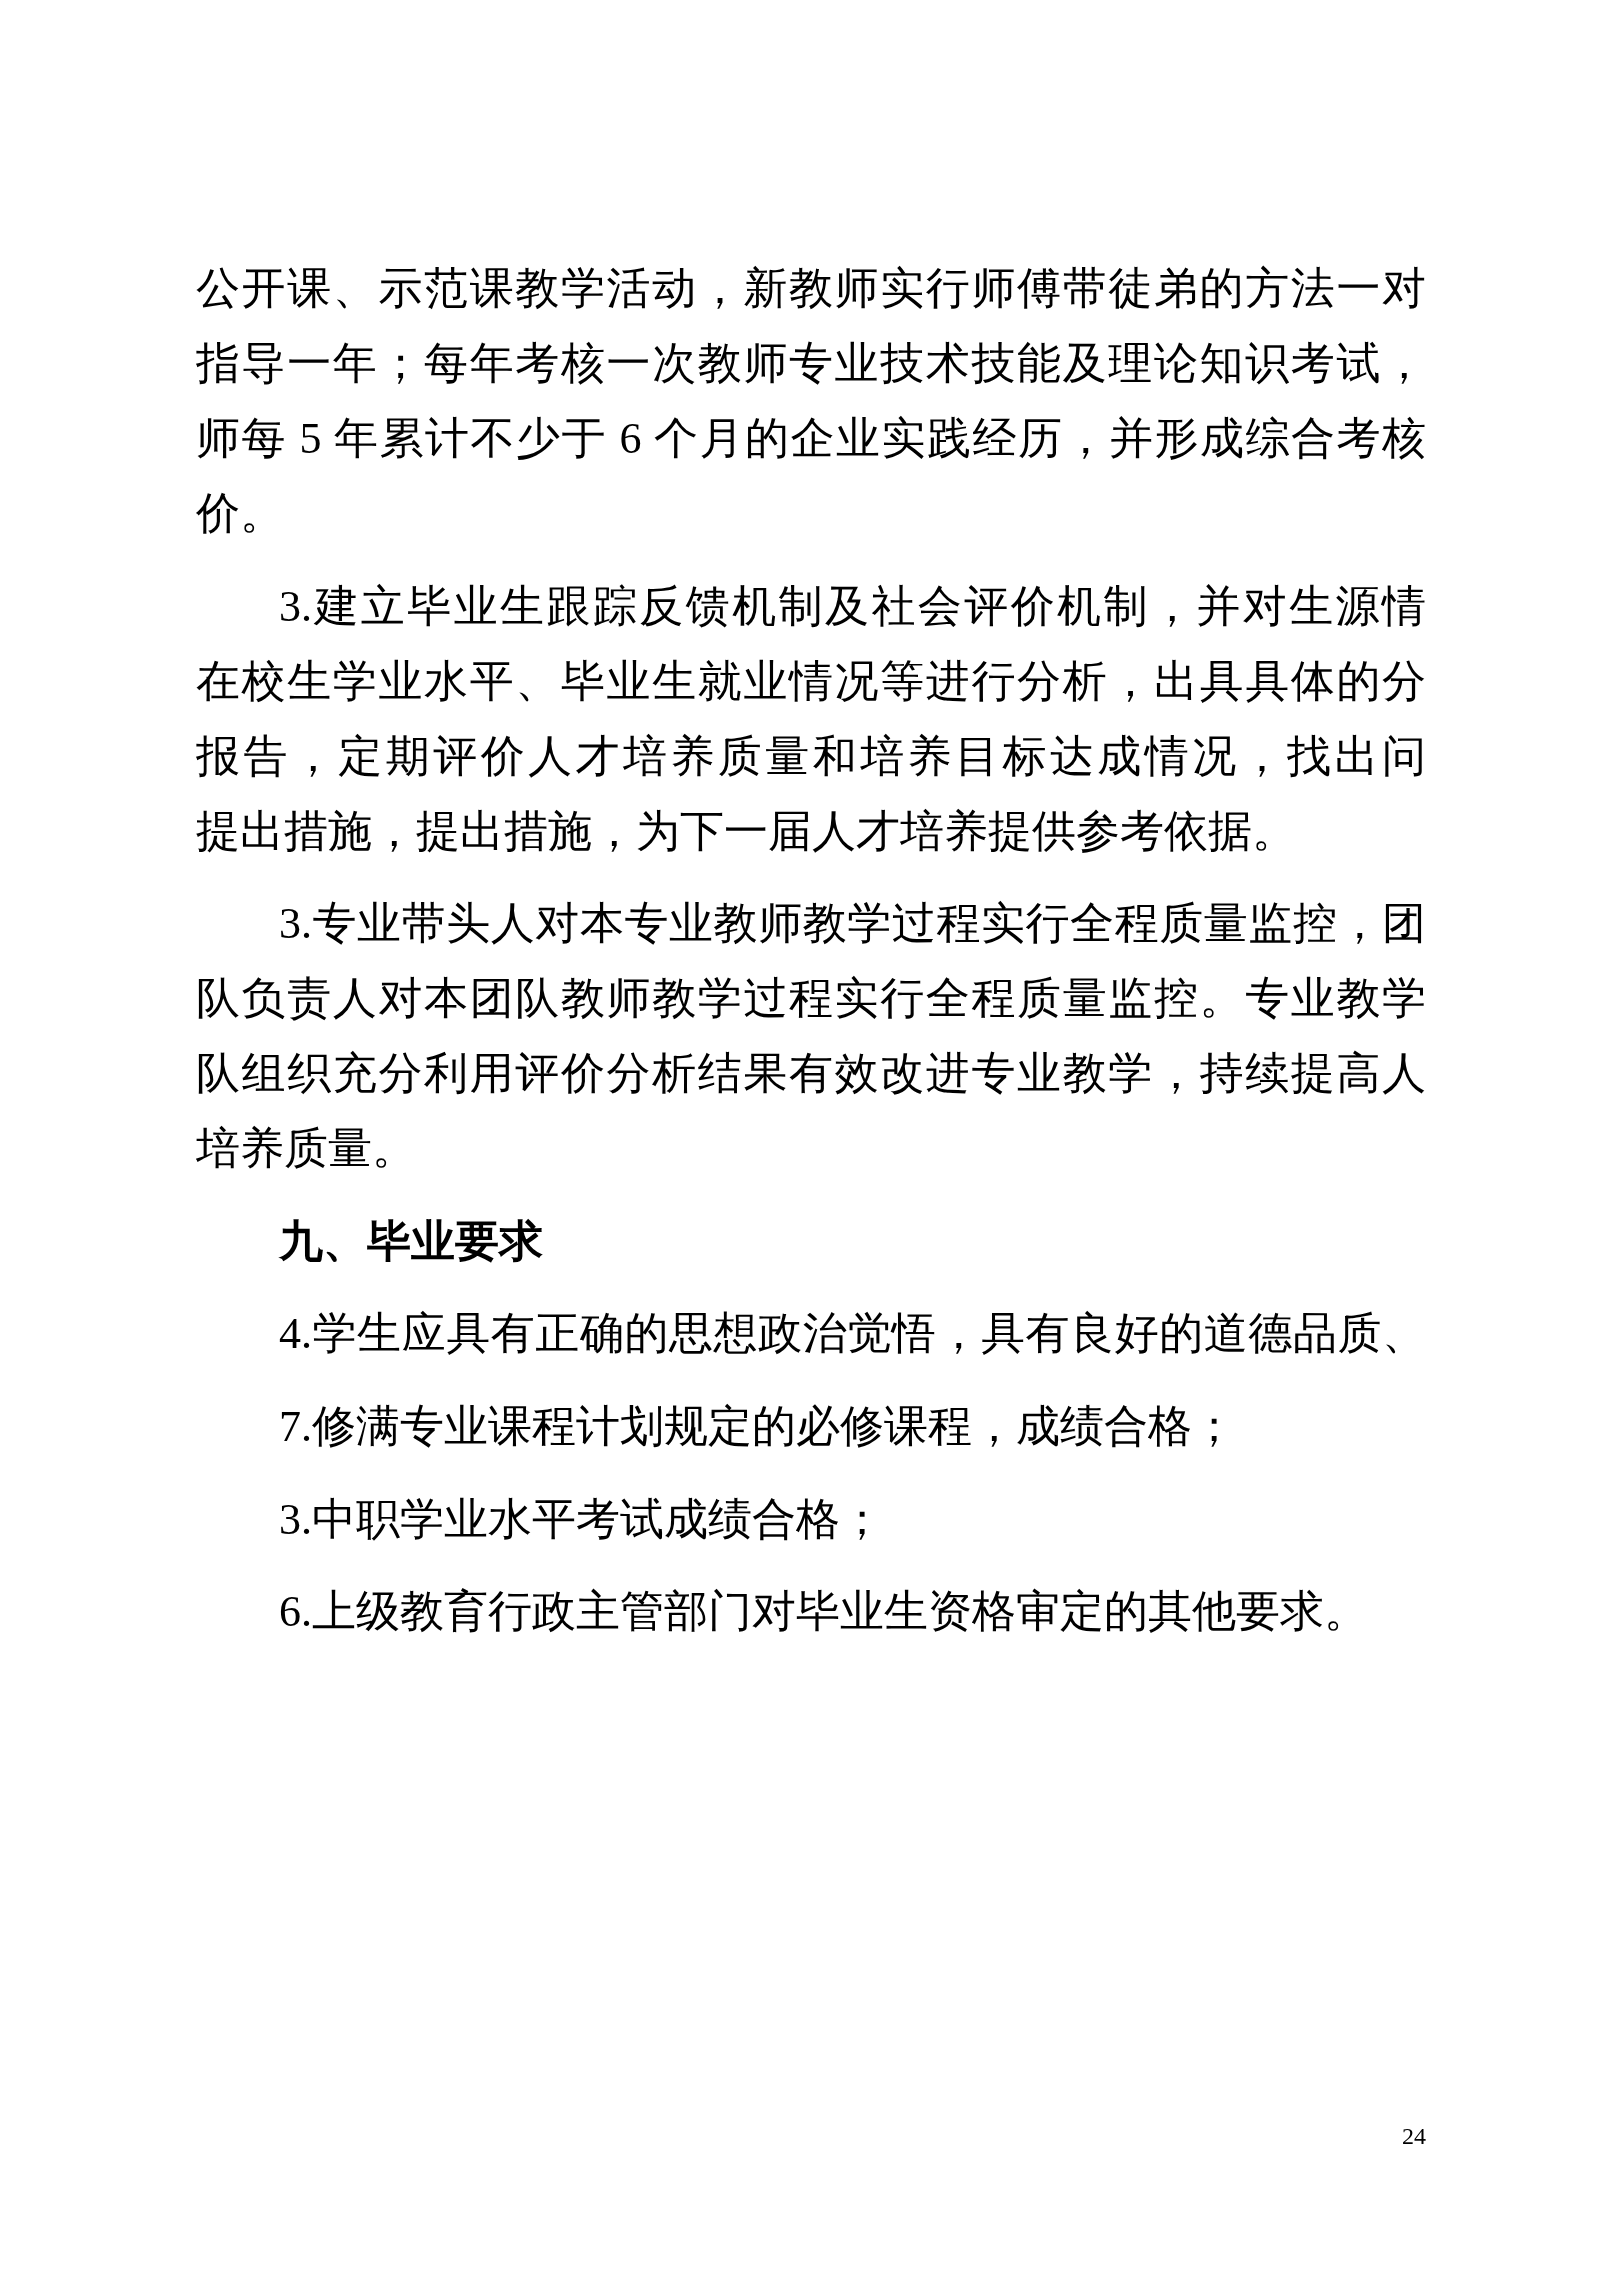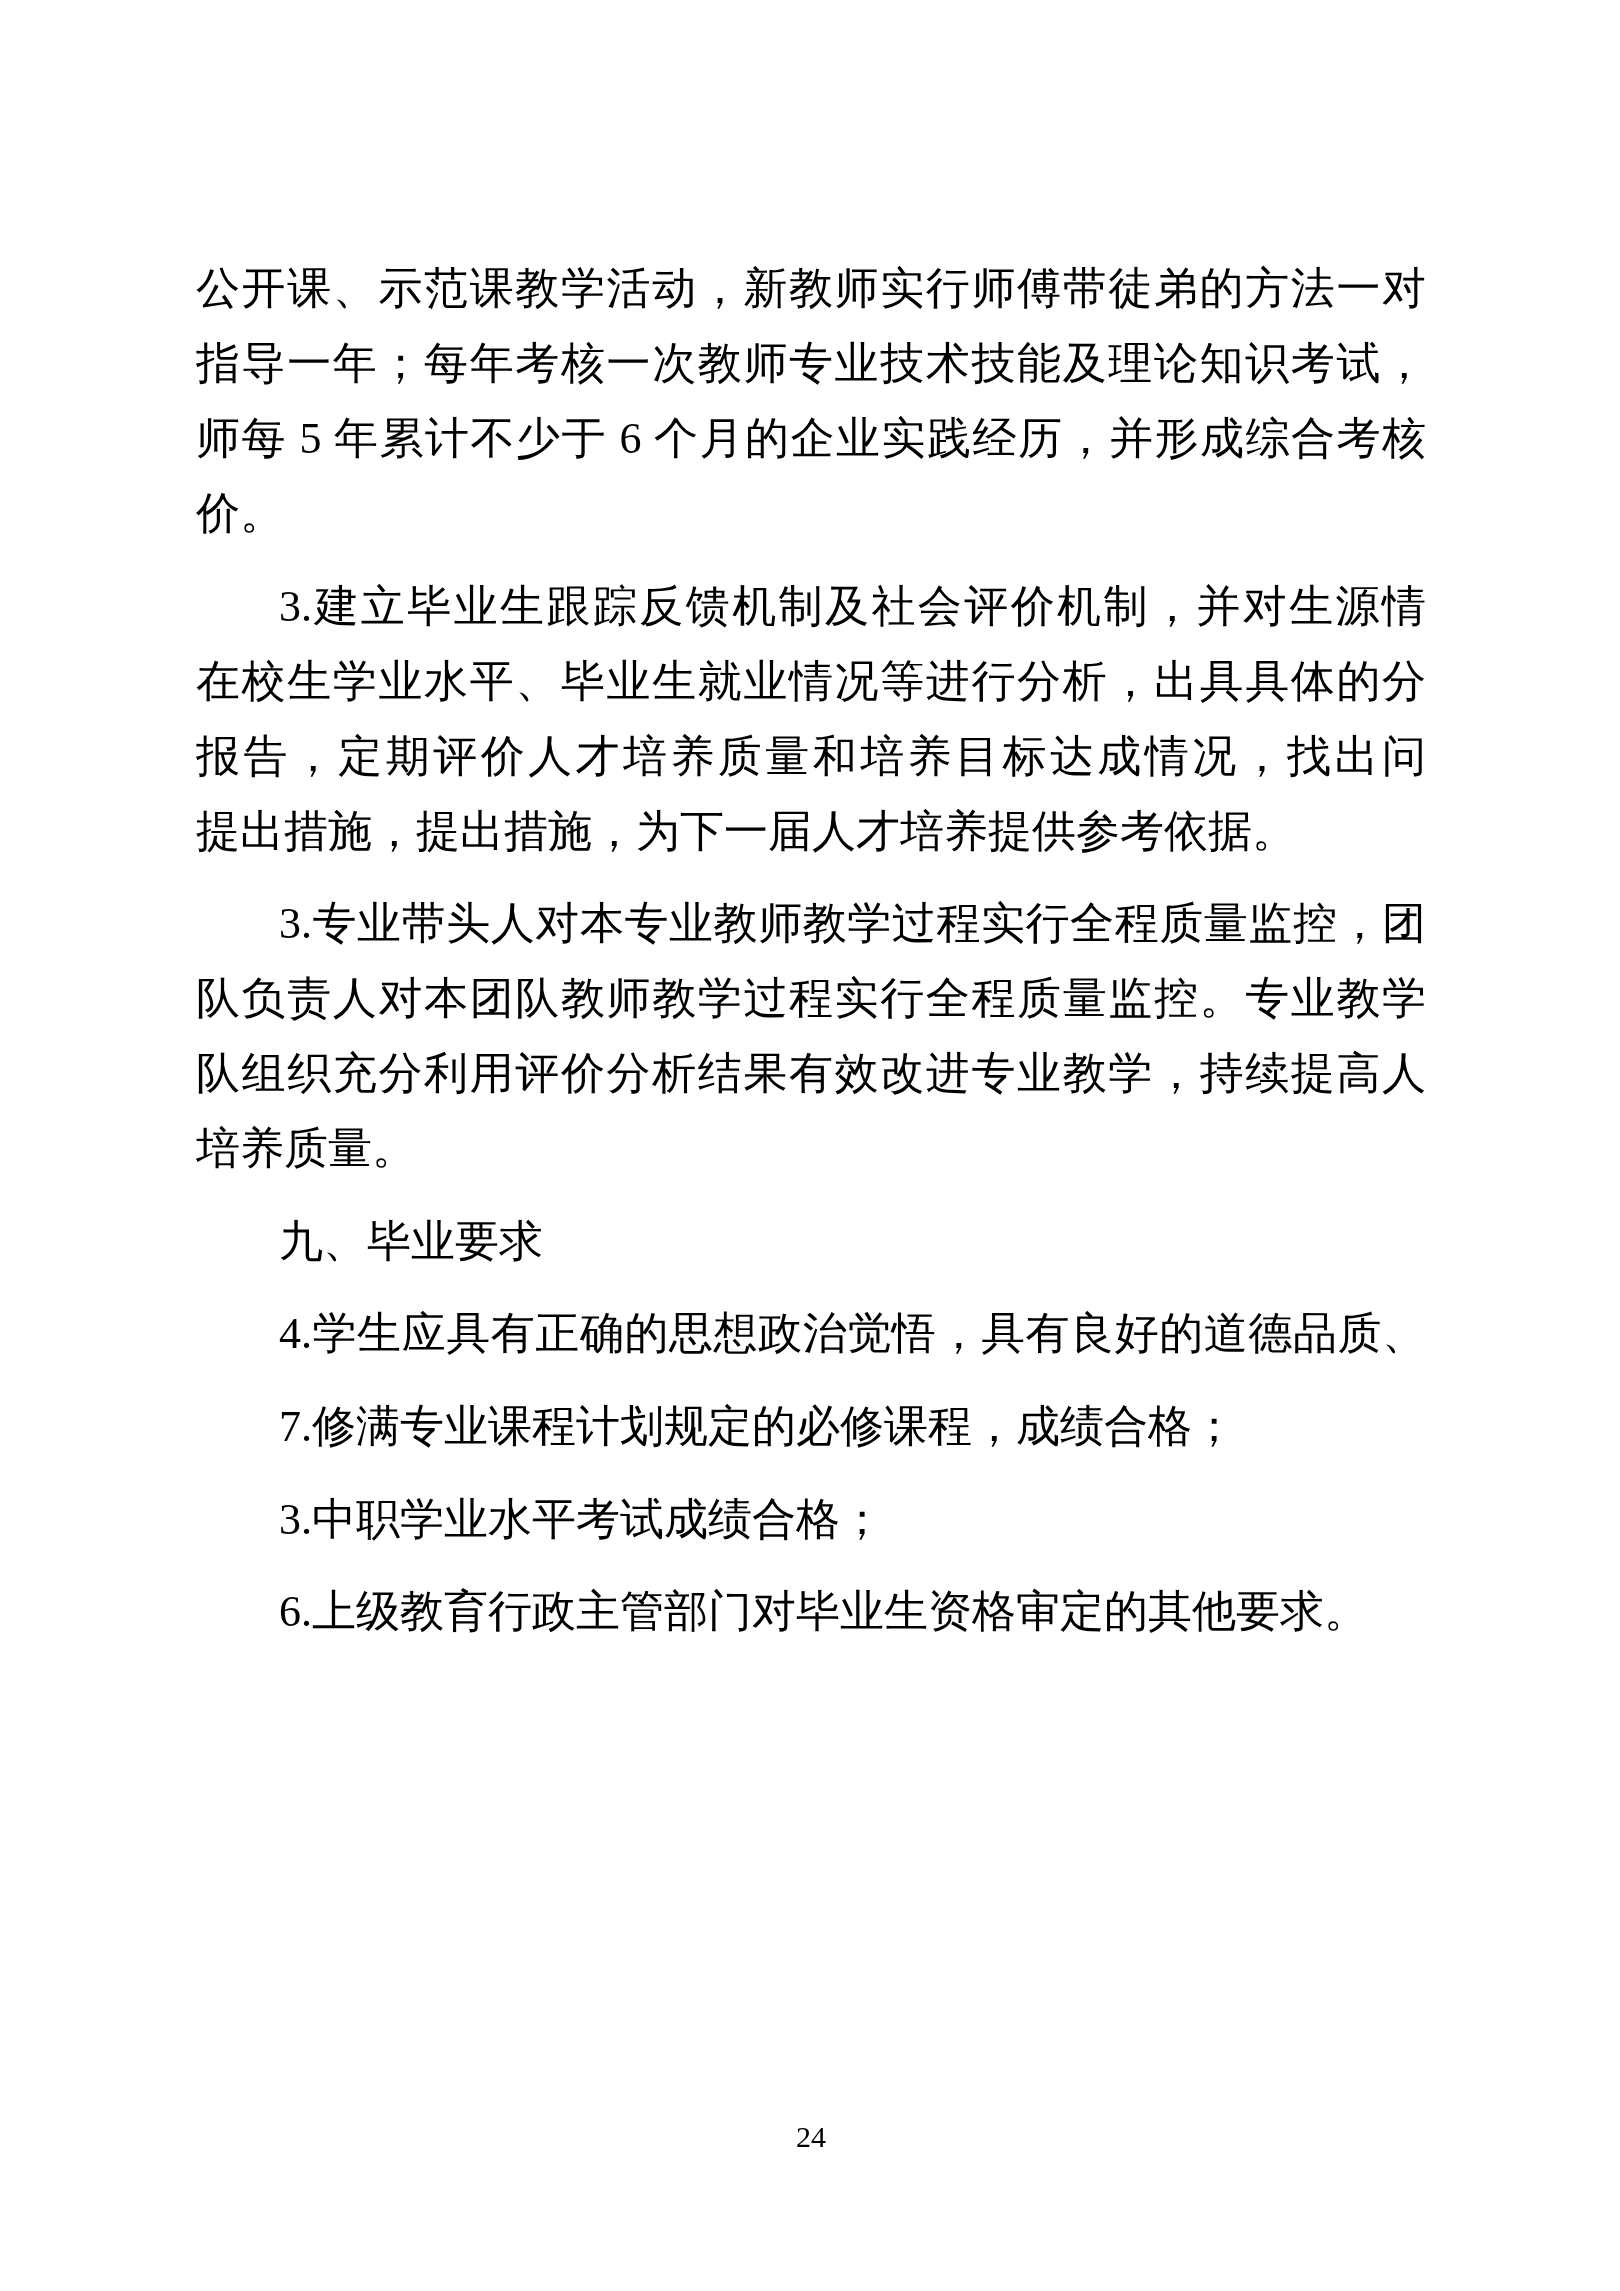--- a/index.html
+++ b/index.html
@@ -37,29 +37,29 @@
   
   .just {
     text-align: justify;
     text-align-last: justify;
   }
   
   .ind {
     text-indent: 83px;
   }
   .head {
-    font-weight: normal;
+    font-weight: bold;
   }
   .pageno {
     position: absolute;
     left: 196px;
     top: 2115px;
     width: 1230px;
-    text-align: center;
-    font-size: 30px;
+    text-align: right;
+    font-size: 24px;
     line-height: 43px;
     color: #000000;
   }
 </style>
 </head>
 <body>
 
 <div class="page">
   <div class="body-text">
 

